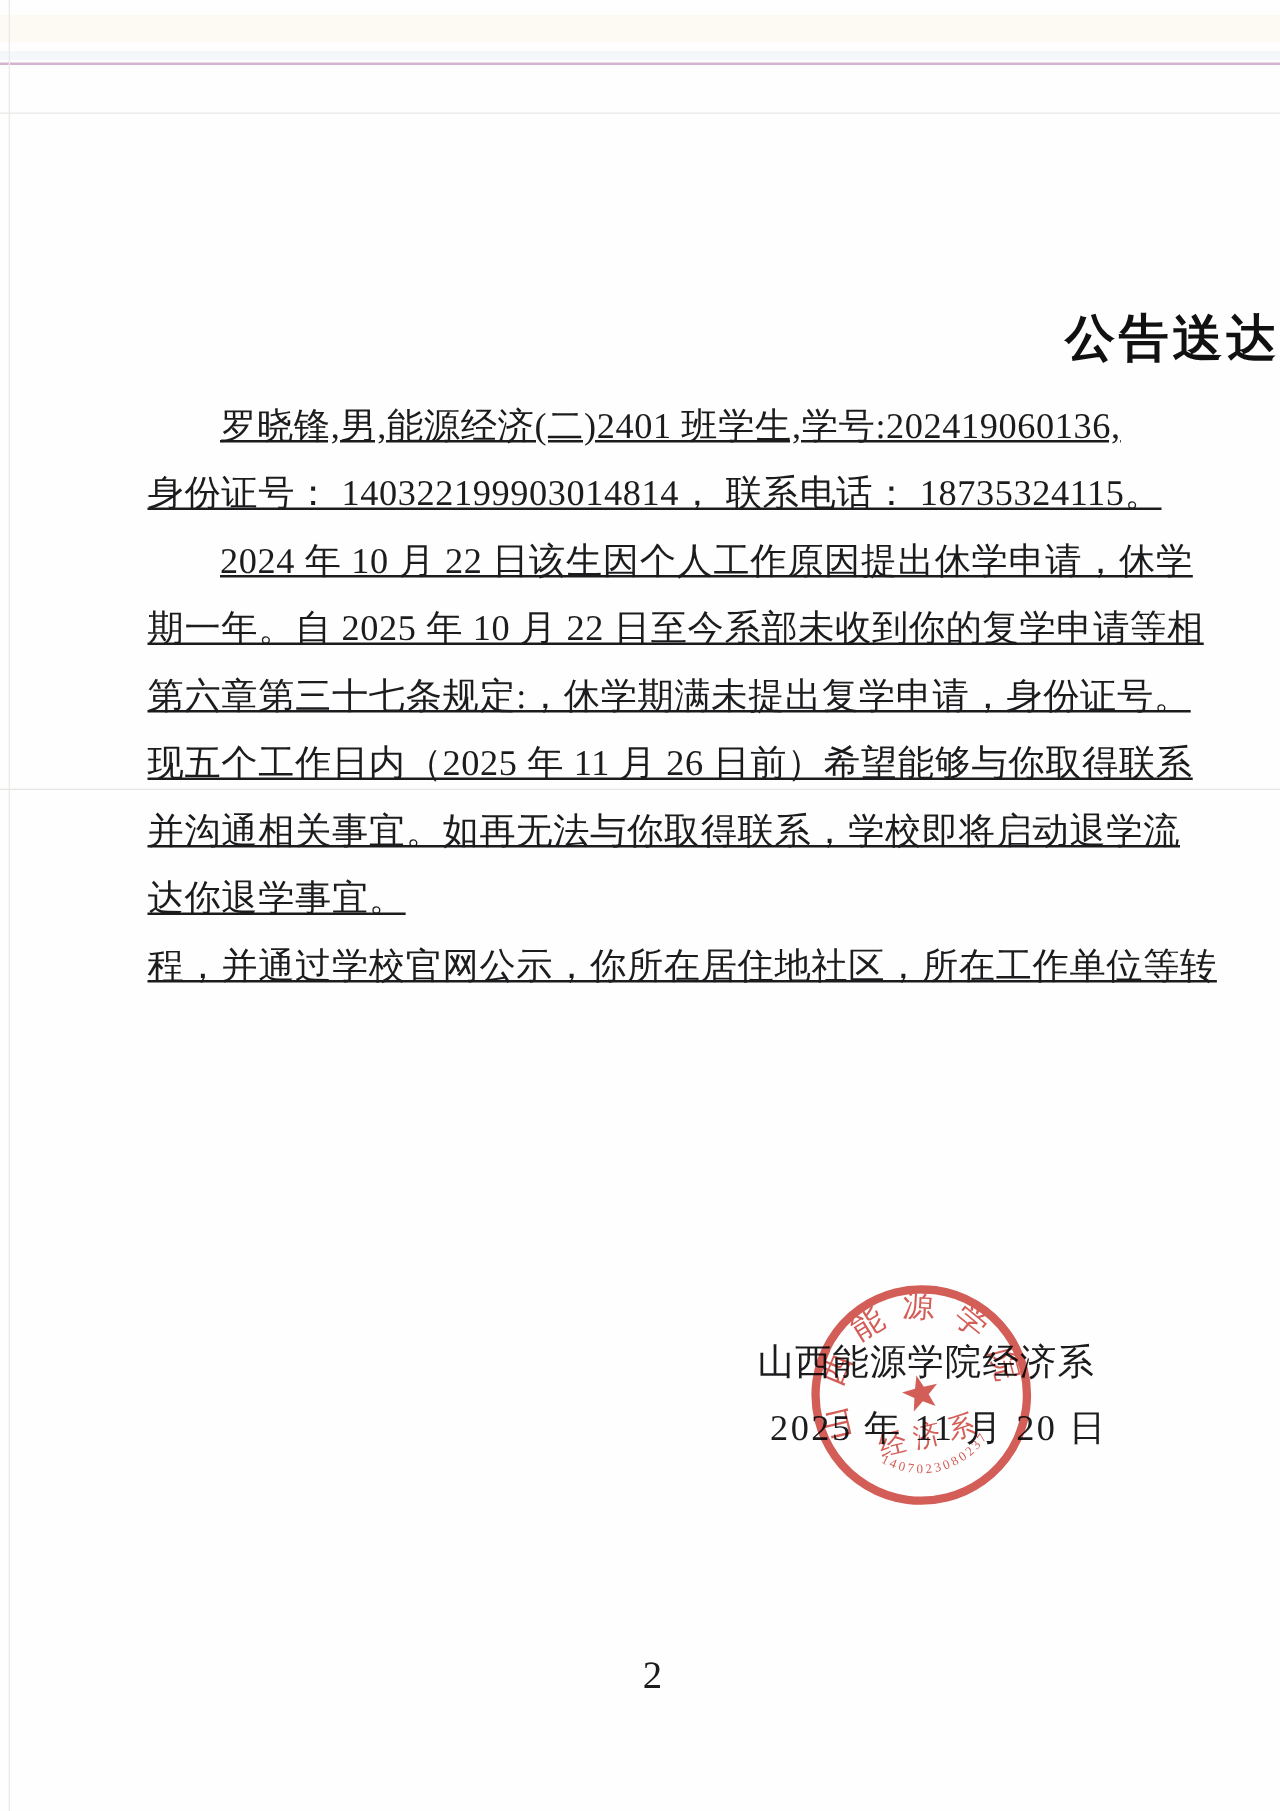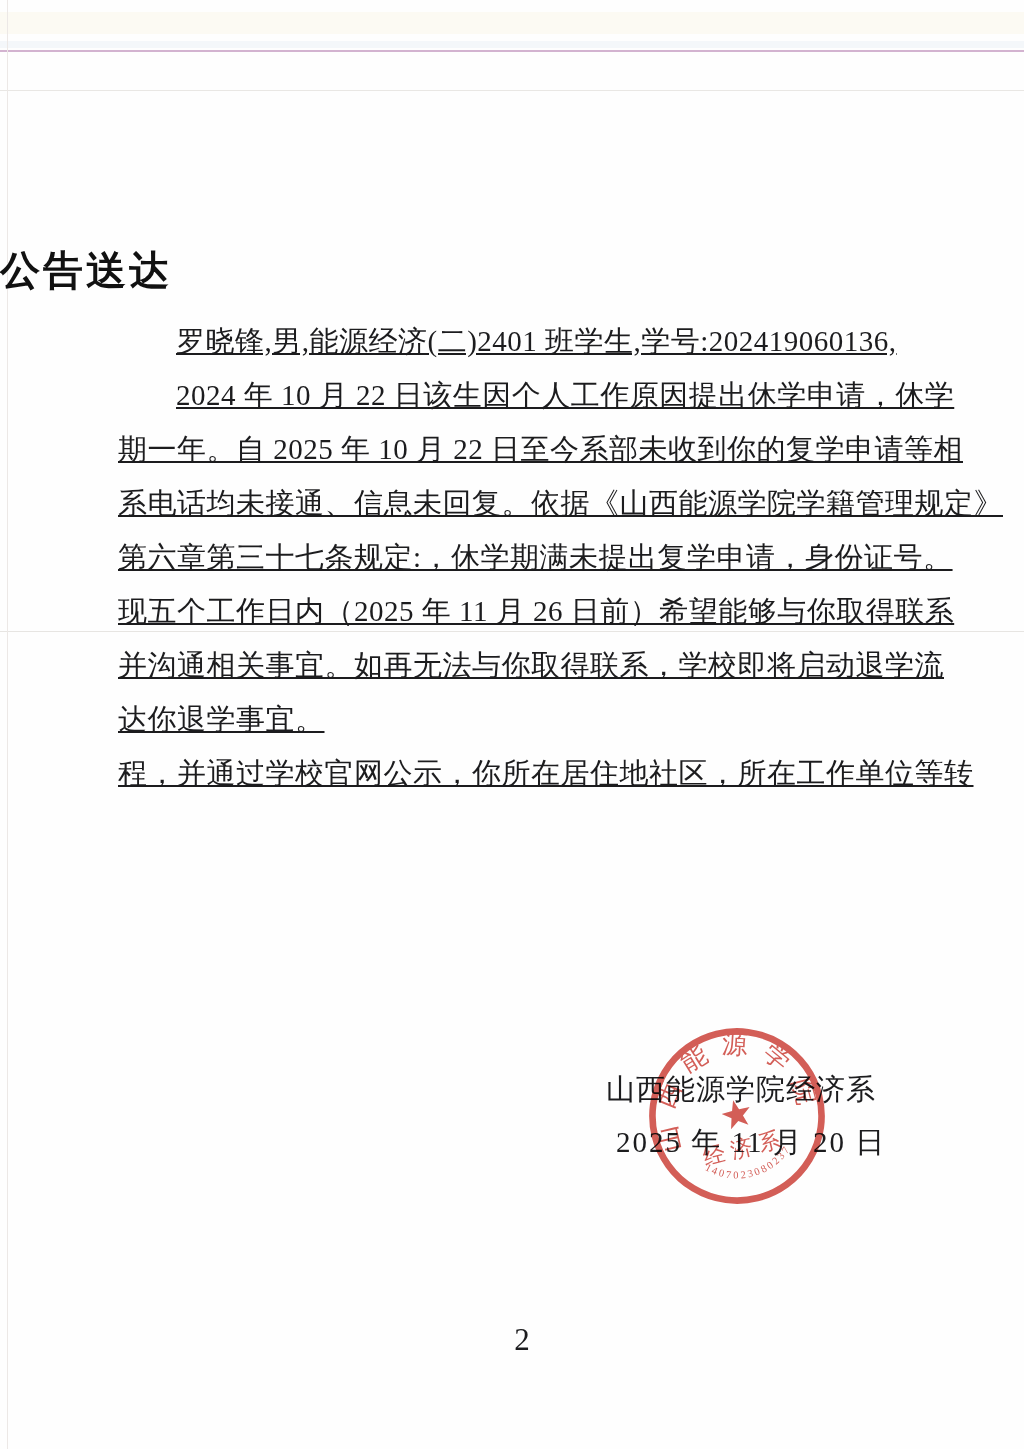--- a/index.html
+++ b/index.html
@@ -16,21 +16,21 @@
   .band-ivory{left:0;top:12px;width:100%;height:22px;background:#faf6e9;opacity:.55;}
   .band-blue{left:0;top:41px;width:100%;height:7px;background:#eef2f8;opacity:.65;}
   .line-purple{left:0;top:50px;width:100%;height:2px;background:#c49ac0;opacity:.75;}
   .line-gray-top{left:0;top:90px;width:100%;height:1px;background:#e9e7e4;}
   .line-gray-mid{left:0;top:631px;width:100%;height:1px;background:#e7e5e2;}
   .line-vert{left:7px;top:0;width:1px;height:100%;background:#ece8e6;}
 
   
   .title{
     position:absolute;left:0;top:243px;width:100%;
-    text-align:left;font-size:40px;font-weight:bold;
+    text-align:right;font-size:40px;font-weight:bold;
     letter-spacing:3px;color:#111;
   }
   .body-lines{
     position:absolute;left:118px;top:314px;width:792px;
     font-size:29px;line-height:54px;
   }
   .tline{height:54px;white-space:nowrap;letter-spacing:.5px;text-decoration:underline;}
   .indent{padding-left:58px;}
 
   .sig-dept{
@@ -65,23 +65,23 @@
   <div class="artifact band-blue"></div>
   <div class="artifact line-purple"></div>
   <div class="artifact line-gray-top"></div>
   <div class="artifact line-gray-mid"></div>
   <div class="artifact line-vert"></div>
 
   <div class="title">公告送达</div>
 
   <div class="body-lines">
     <div class="tline indent">罗晓锋,男,能源经济(二)2401 班学生,学号:202419060136,</div>
+    <div class="tline">身份证号： 140322199903014814， 联系电话： 18735324115。</div>
     <div class="tline indent">2024 年 10 月 22 日该生因个人工作原因提出休学申请，休学</div>
     <div class="tline">期一年。自 2025 年 10 月 22 日至今系部未收到你的复学申请等相</div>
-    <div class="tline">系电话均未接通、信息未回复。依据《山西能源学院学籍管理规定》</div>
     <div class="tline">第六章第三十七条规定:，休学期满未提出复学申请，身份证号。</div>
     <div class="tline">现五个工作日内（2025 年 11 月 26 日前）希望能够与你取得联系</div>
     <div class="tline">并沟通相关事宜。如再无法与你取得联系，学校即将启动退学流</div>
     <div class="tline">达你退学事宜。</div>
     <div class="tline">程，并通过学校官网公示，你所在居住地社区，所在工作单位等转</div>
   </div>
 
   <div class="sig-dept">山西能源学院经济系</div>
   <div class="sig-date">2025 年 11 月 20 日</div>
 

